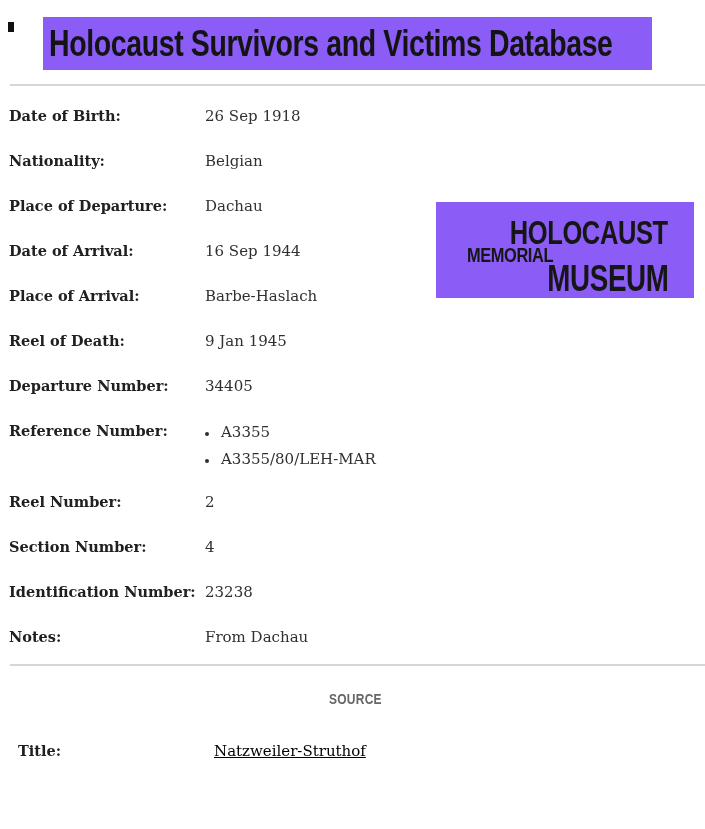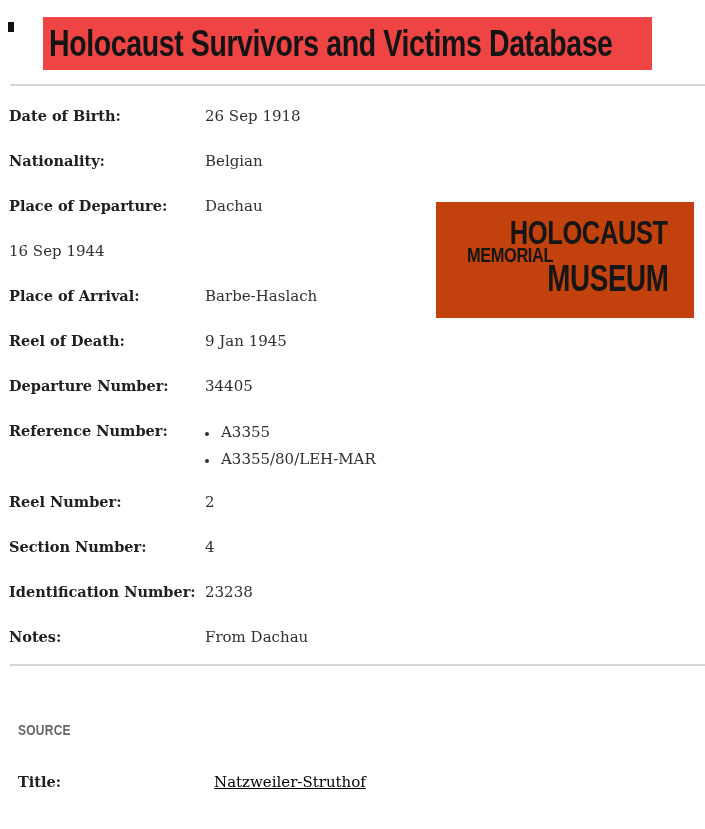--- a/index.html
+++ b/index.html
@@ -25,21 +25,21 @@
     font-family: "Liberation Sans", sans-serif;
     font-weight: bold;
     transform-origin: left center;
     white-space: nowrap;
   }
 
   
   .site-banner {
     margin: 17px 0 0 43px;
     width: 609px; height: 53px;
-    background: #ef4444;
+    background: #8b5cf6;
     display: flex; align-items: center;
     padding-left: 6px;
     overflow: visible;
   }
   .site-banner .cond {
     font-size: 37px;
     letter-spacing: -0.5px;
     color: #141414;
     transform: scaleX(0.77);
   }
@@ -75,22 +75,22 @@
   .field-value { font-size: 15px; color: #303030; }
   .row-list { margin-bottom: 17px; }
   .value-list { list-style: disc; margin-left: 14px; }
   .value-list li { font-size: 15px; color: #303030; line-height: 27px; padding-left: 2px; }
   .value-list li::marker { color: #303030; font-size: 12px; }
 
   
   .logo {
     position: absolute;
     left: 436px; top: 185px;
-    width: 258px; height: 116px;
-    background: #c2410c;
+    width: 258px; height: 96px;
+    background: #8b5cf6;
   }
   .logo span {
     position: absolute;
     font-family: "Liberation Sans", sans-serif;
     font-weight: bold;
     color: #161616;
     line-height: 1;
     letter-spacing: -0.5px;
     white-space: nowrap;
   }
@@ -105,21 +105,21 @@
     transform: scaleX(0.78); transform-origin: left top;
   }
   .logo-museum {
     right: 26px; top: 58px;
     font-size: 37px;
     transform: scaleX(0.75); transform-origin: right top;
   }
 
   
   .source { margin-left: 18px; }
-  .source-heading { margin-top: 55px; line-height: 14px; }
+  .source-heading { margin-top: 24px; line-height: 14px; text-align: center; }
   .source-heading .cond {
     font-size: 15px;
     color: #666666;
     letter-spacing: 0.3px;
     transform: scaleX(0.8);
   }
   .source .row { margin-top: 33px; margin-bottom: 0; }
   .source-link {
     color: #000000;
     text-decoration: underline;
@@ -161,20 +161,21 @@
         <div class="field-label">Nationality:</div>
         <div class="field-value">Belgian</div>
       </div>
 
       <div class="row">
         <div class="field-label">Place of Departure:</div>
         <div class="field-value">Dachau</div>
       </div>
 
       <div class="row">
+        <div class="field-label">Date of Arrival:</div>
         <div class="field-value">16 Sep 1944</div>
       </div>
 
       <div class="row">
         <div class="field-label">Place of Arrival:</div>
         <div class="field-value">Barbe-Haslach</div>
       </div>
 
       <div class="row">
         <div class="field-label">Reel of Death:</div>

